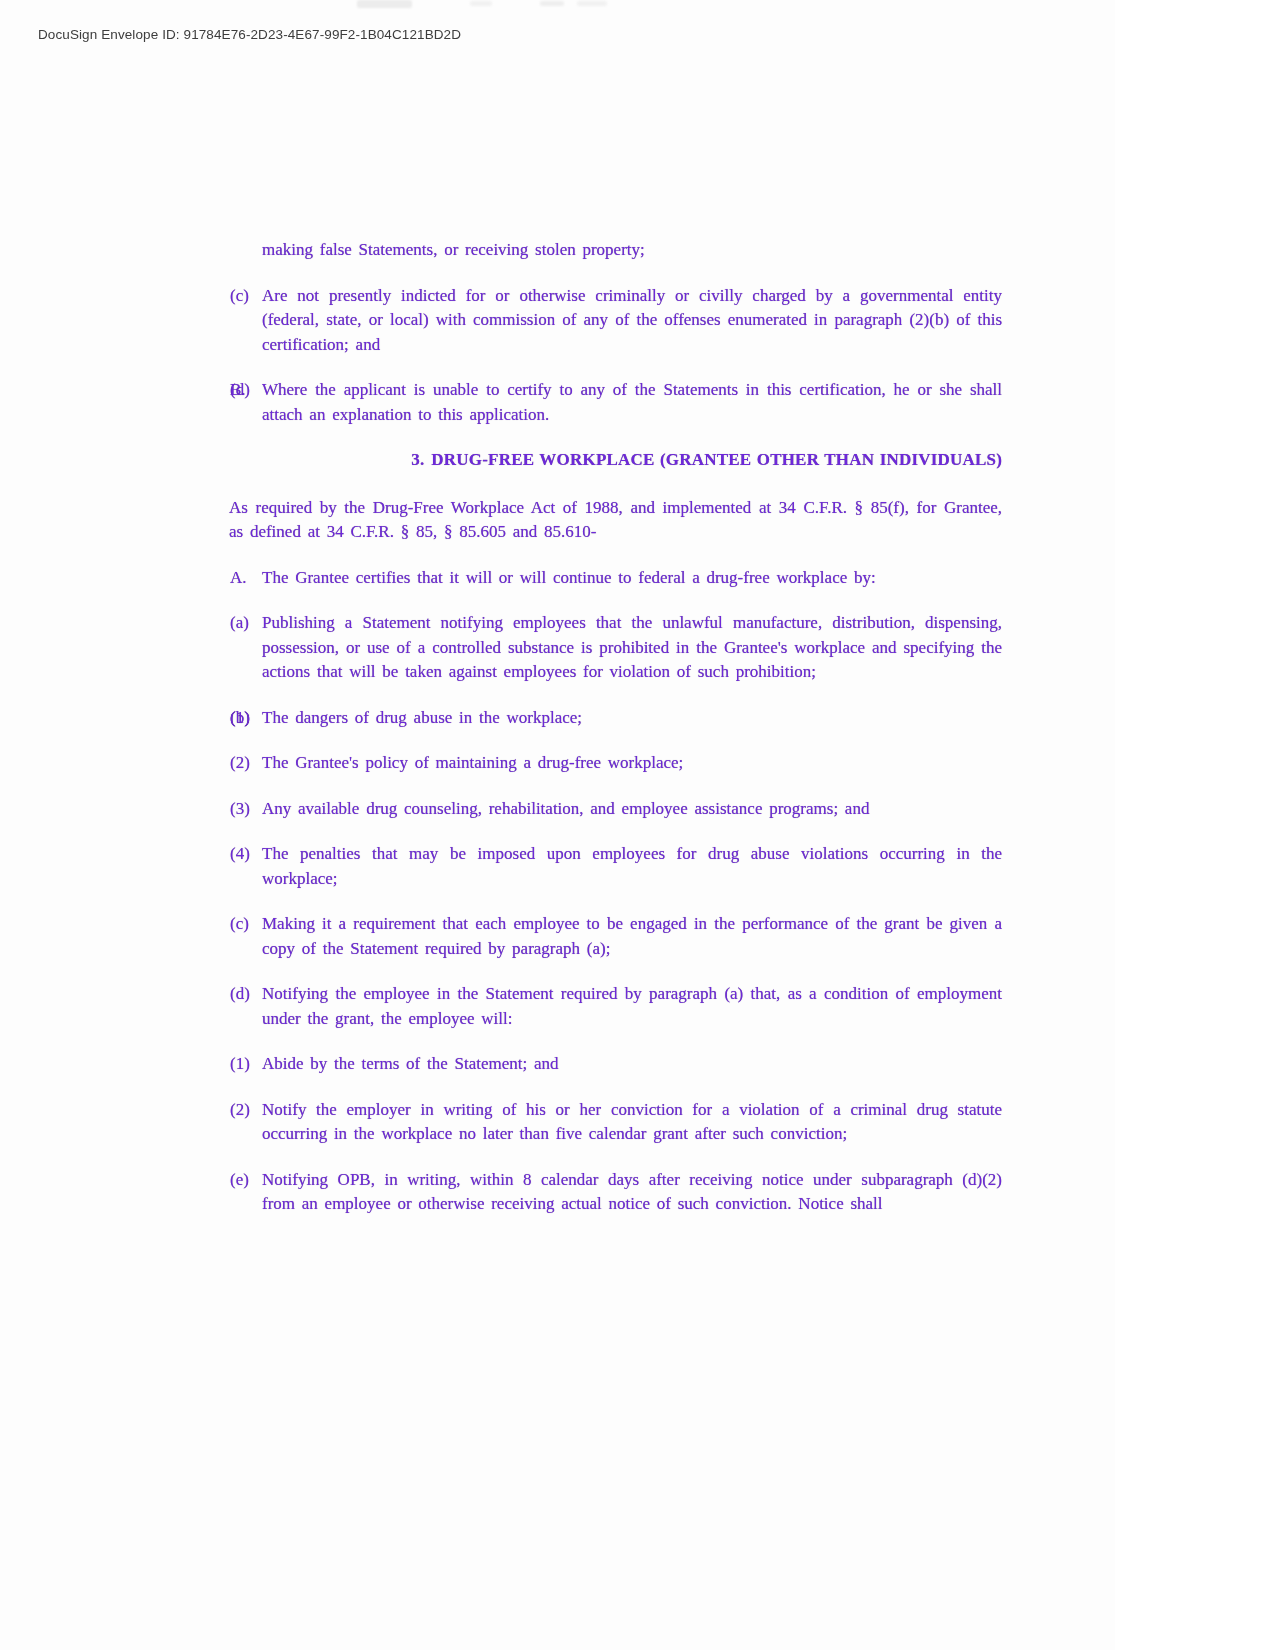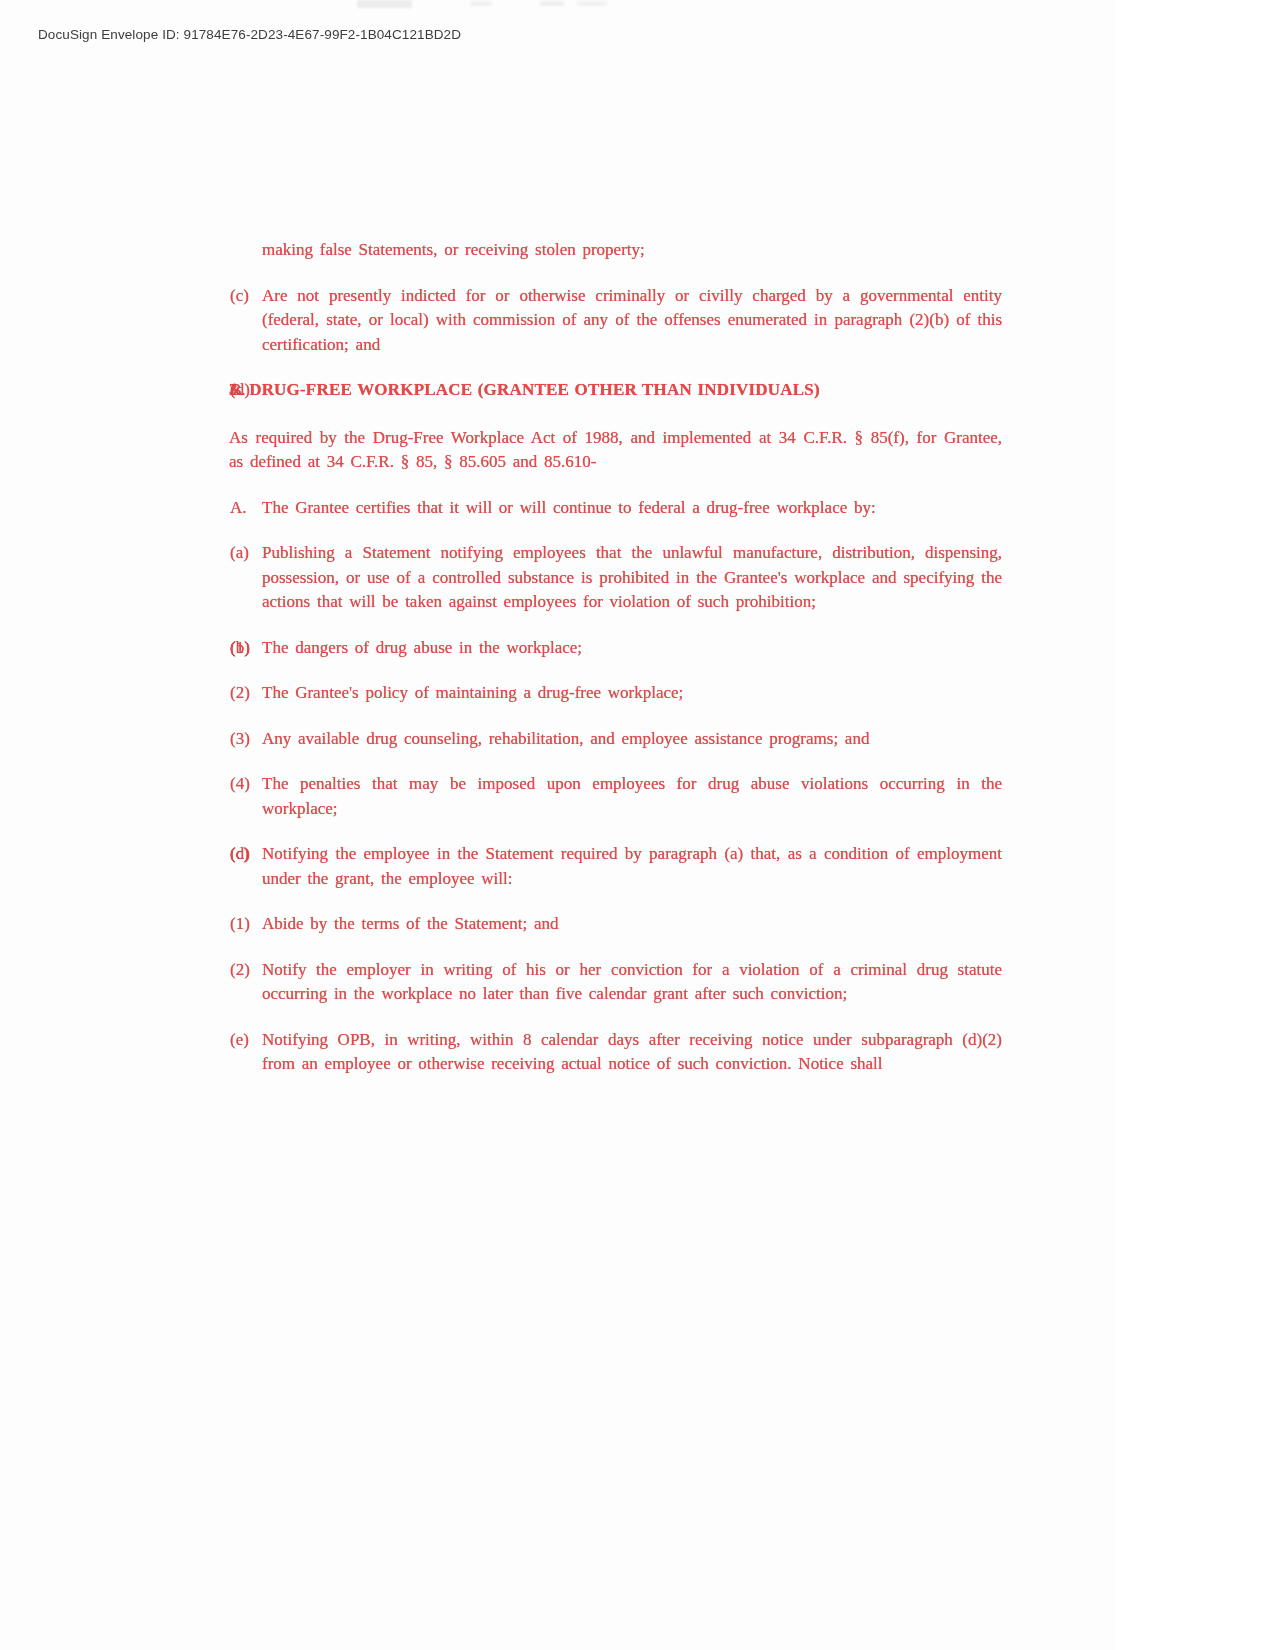--- a/index.html
+++ b/index.html
@@ -38,21 +38,21 @@
     white-space: nowrap;
   }
 
   .content {
     position: absolute;
     left: 229px;
     top: 238px;
     width: 773px;
     font-size: 17px;
     line-height: 24.5px;
-    color: #ef4444;
+    color: #6d28d9;
     text-shadow: 0 0 0.7px rgba(40,40,40,0.55); 
     word-spacing: 2.5px;
   }
   .para {
     position: relative;
     padding-left: 33px;
     text-align: justify;
     margin: 0 0 21px 0;
   }
   .para .marker {
@@ -62,21 +62,21 @@
   }
   .para.flush {
     padding-left: 0;
   }
   .para.heading {
     padding-left: 0;
     font-weight: bold;
     letter-spacing: 0.2px;
     margin-top: 2px;
     margin-bottom: 23px;
-    text-align: left;
+    text-align: right;
     word-spacing: 1px;
   }
   .para.heading .marker-inline {
     font-weight: bold;
     margin-right: 7px;
   }
   .para.continuation {
     text-align: left;
   }
 </style>
@@ -88,29 +88,29 @@
   <div class="artifact a2"></div>
   <div class="artifact a3"></div>
   <div class="artifact a4"></div>
 
   <div class="docusign-header">DocuSign Envelope ID: 91784E76-2D23-4E67-99F2-1B04C121BD2D</div>
 
   <div class="content" id="doc-body">
       <div class="para continuation"><span class="ptext">making false Statements, or receiving stolen property;</span></div>
       <div class="para item"><span class="marker">(c)</span><span class="ptext">Are not presently indicted for or otherwise criminally or civilly charged by a governmental entity (federal, state, or local) with commission of any of the offenses enumerated in paragraph (2)(b) of this certification; and</span></div>
       <div class="para item"><span class="marker">(d)</span></div>
-      <div class="para item"><span class="marker">B.</span></div>
+      <div class="para item"><span class="marker">B.</span><span class="ptext">Where the applicant is unable to certify to any of the Statements in this certification, he or she shall attach an explanation to this application.</span></div>
       <div class="para heading"><span class="marker-inline">3.</span><span class="ptext">DRUG-FREE WORKPLACE (GRANTEE OTHER THAN INDIVIDUALS)</span></div>
       <div class="para flush"><span class="ptext">As required by the Drug-Free Workplace Act of 1988, and implemented at 34 C.F.R. § 85(f), for Grantee, as defined at 34 C.F.R. § 85, § 85.605 and 85.610-</span></div>
       <div class="para item"><span class="marker">A.</span><span class="ptext">The Grantee certifies that it will or will continue to federal a drug-free workplace by:</span></div>
       <div class="para item"><span class="marker">(a)</span><span class="ptext">Publishing a Statement notifying employees that the unlawful manufacture, distribution, dispensing, possession, or use of a controlled substance is prohibited in the Grantee's workplace and specifying the actions that will be taken against employees for violation of such prohibition;</span></div>
       <div class="para item"><span class="marker">(b)</span></div>
       <div class="para item"><span class="marker">(1)</span><span class="ptext">The dangers of drug abuse in the workplace;</span></div>
       <div class="para item"><span class="marker">(2)</span><span class="ptext">The Grantee's policy of maintaining a drug-free workplace;</span></div>
       <div class="para item"><span class="marker">(3)</span><span class="ptext">Any available drug counseling, rehabilitation, and employee assistance programs; and</span></div>
       <div class="para item"><span class="marker">(4)</span><span class="ptext">The penalties that may be imposed upon employees for drug abuse violations occurring in the workplace;</span></div>
-      <div class="para item"><span class="marker">(c)</span></div>
+      <div class="para item"><span class="marker">(c)</span><span class="ptext">Making it a requirement that each employee to be engaged in the performance of the grant be given a copy of the Statement required by paragraph (a);</span></div>
       <div class="para item"><span class="marker">(d)</span><span class="ptext">Notifying the employee in the Statement required by paragraph (a) that, as a condition of employment under the grant, the employee will:</span></div>
       <div class="para item"><span class="marker">(1)</span><span class="ptext">Abide by the terms of the Statement; and</span></div>
       <div class="para item"><span class="marker">(2)</span><span class="ptext">Notify the employer in writing of his or her conviction for a violation of a criminal drug statute occurring in the workplace no later than five calendar grant after such conviction;</span></div>
       <div class="para item"><span class="marker">(e)</span><span class="ptext">Notifying OPB, in writing, within 8 calendar days after receiving notice under subparagraph (d)(2) from an employee or otherwise receiving actual notice of such conviction. Notice shall</span></div>
     </div>
 </div>
 
 </body></html>

